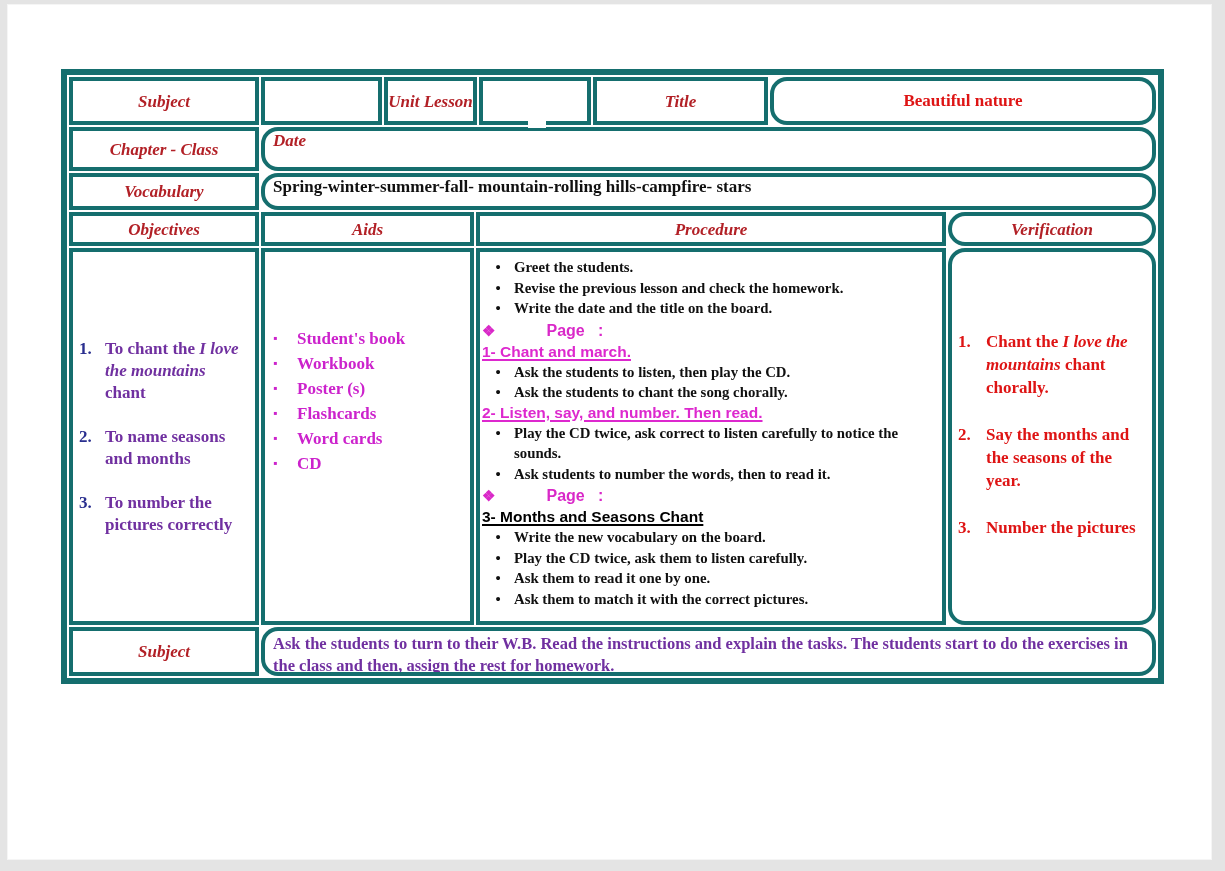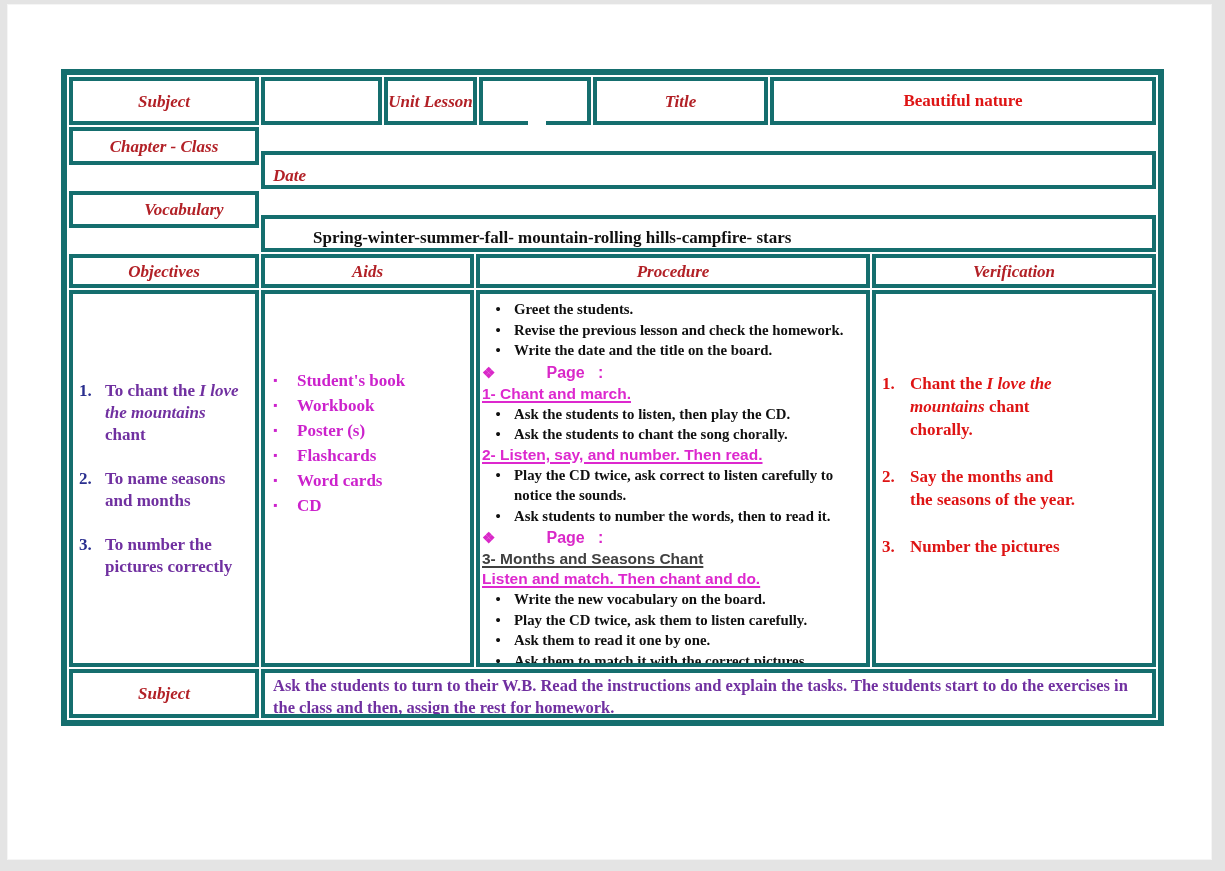--- a/index.html
+++ b/index.html
@@ -24,38 +24,38 @@
     padding: 2px;
     display: flex; flex-direction: column; gap: 2px;
   }
   .trow { display: flex; gap: 2px; }
   .cell {
     border: 4px solid #156e6e;
     background: #fff;
     overflow: hidden;
   }
   .center { display: flex; align-items: center; justify-content: center; text-align: center; }
-  .vcenter { display: flex; align-items: flex-end; margin-top: 24px; }
+  .vcenter { display: flex; align-items: flex-start; }
 
   
   .r1 .cell { height: 48px; }
-  .r2 .cell { height: 38px; }
-  .r3 .cell { height: 37px; padding-left: 40px; }
+  .r2 .cell { height: 44px; }
+  .r3 .cell { height: 37px; }
   .r4 .cell { height: 34px; }
   .r5 .cell { height: 377px; }
   .r6 .cell { height: 49px; }
 
   .w-label   { width: 190px; flex: none; }
   .w-r1c2    { width: 121px; flex: none; }
   .w-r1c3    { width: 93px;  flex: none; }
   .w-r1c4    { width: 112px; flex: none; }
   .w-r1c5    { width: 175px; flex: none; }
-  .w-flex    { flex: 1; }
+  .w-flex    { flex: 1; border-radius: 17px; }
   .w-aids    { width: 213px; flex: none; }
-  .w-proc    { width: 394px; flex: none; }
+  .w-proc    { width: 470px; flex: none; }
 
   
   .lbl {
     font-style: italic; font-weight: bold;
     color: #b22026; font-size: 17px; line-height: 19px;
   }
   .red-bold   { color: #de1414; font-weight: bold; font-size: 17px; }
   .black-bold { color: #101010; font-weight: bold; font-size: 17px; padding-left: 8px; }
   .date-cell  { padding-left: 8px; justify-content: flex-start; }
 
@@ -84,21 +84,21 @@
     color: #d928c8; display: flex; align-items: center;
   }
   .diamond { font-size: 15px; margin-right: 7px; }
   .page-word { white-space: pre-wrap; margin-left: 44px; }
   .p-head {
     font-family: "Liberation Sans", sans-serif;
     font-weight: bold; font-size: 15.5px; line-height: 20px;
     color: #dd28ce; text-decoration: underline;
     text-decoration-thickness: 2px; text-underline-offset: 2px;
   }
-  .p-head2 { color: #404040; }
+  .p-head2 { color: #000000; }
 
   
   .ver-cell { padding: 78px 2px 0 6px; }
   .ver-item { display: flex; margin-bottom: 24px; font-weight: bold; font-size: 17px; line-height: 23px; color: #de1414; }
   .ver-num { width: 28px; flex: none; }
   .ver-text { width: 168px; }
 
   
   .hw-text {
     color: #7030a0; font-weight: bold; font-size: 16.5px; line-height: 22px;
@@ -243,21 +243,20 @@
           </div>
         <div class="p-li">
             <span class="p-dot"></span>
             <span class="p-txt">Ask students to number the words, then to read it.</span>
           </div>
         <div class="page-line">
             <span class="diamond">❖</span>
             <span class="page-word">Page   :</span>
           </div>
         <div class="p-head p-head2">3- Months and Seasons Chant</div>
-        <div class="p-head">Listen and match. Then chant and do.</div>
         <div class="p-li">
             <span class="p-dot"></span>
             <span class="p-txt">Write the new vocabulary on the board.</span>
           </div>
         <div class="p-li">
             <span class="p-dot"></span>
             <span class="p-txt">Play the CD twice, ask them to listen carefully.</span>
           </div>
         <div class="p-li">
             <span class="p-dot"></span>

